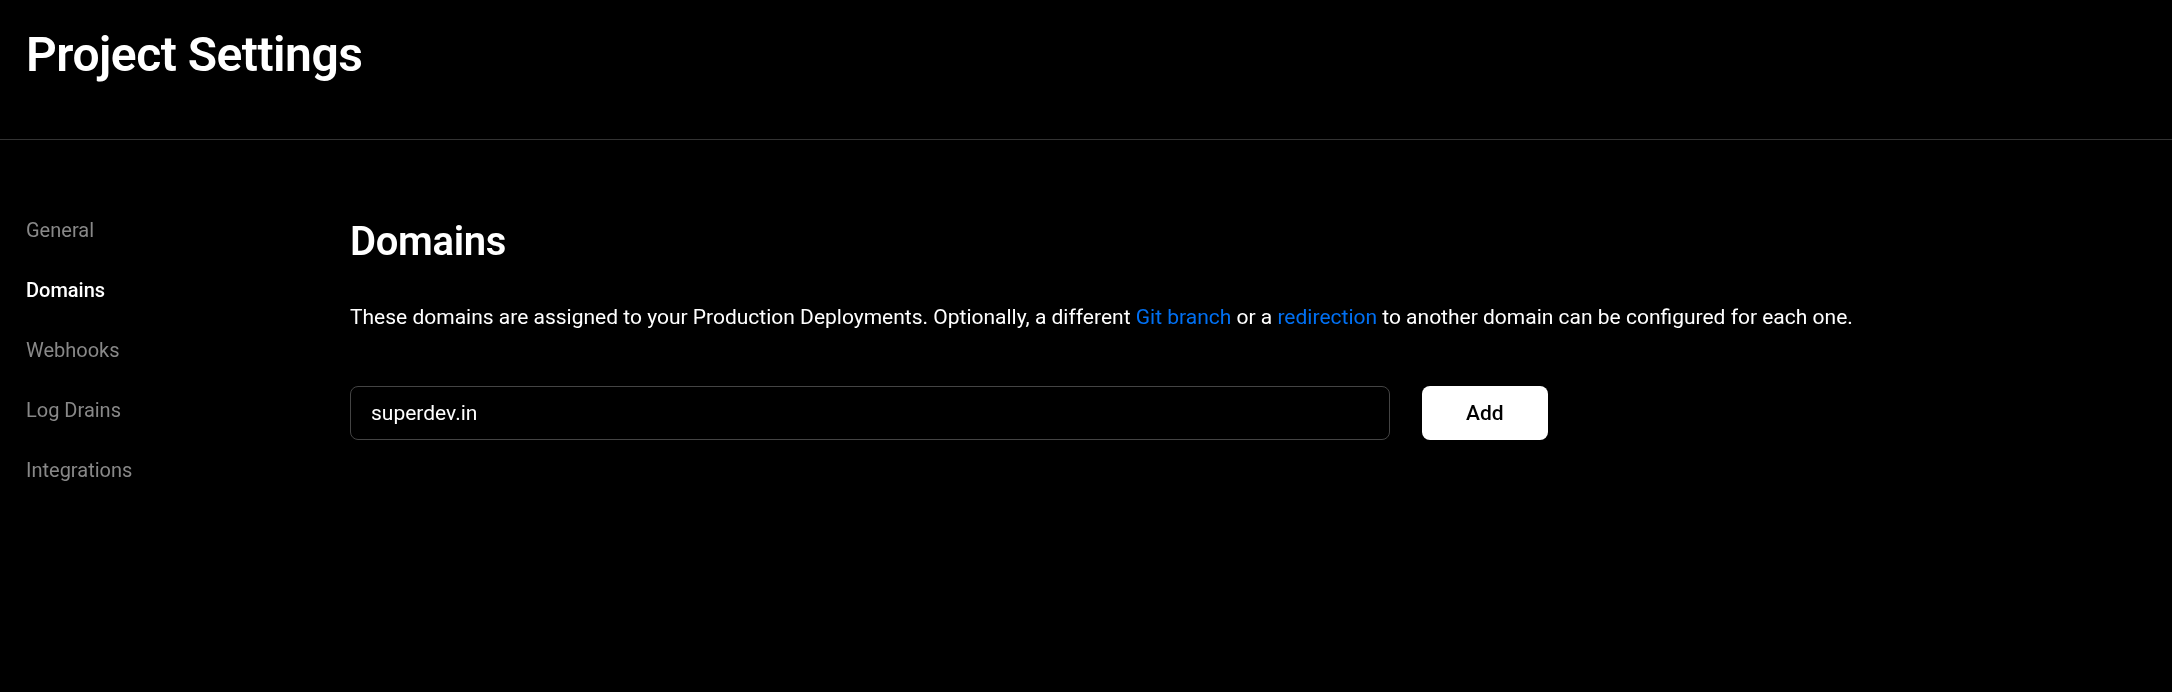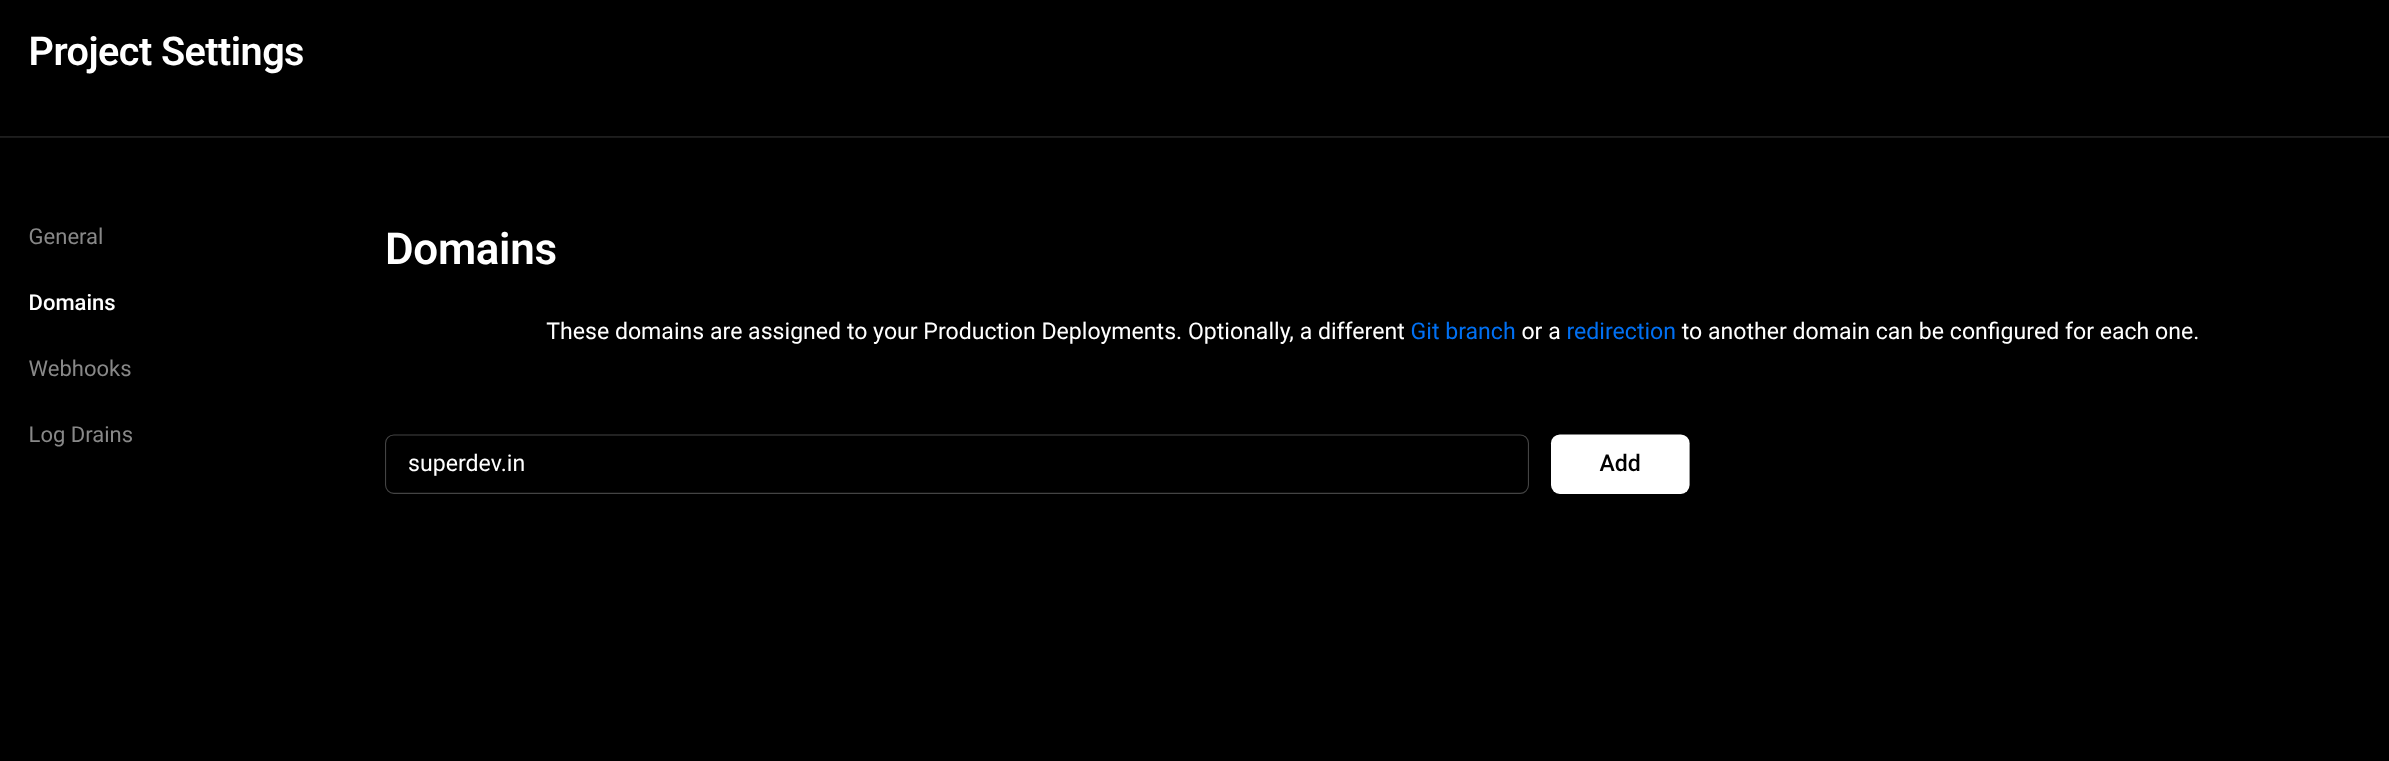--- a/index.html
+++ b/index.html
@@ -13,21 +13,21 @@
       font-family: -apple-system, BlinkMacSystemFont, "Segoe UI", Roboto, Helvetica, Arial, sans-serif;
       width: 2172px;
       height: 692px;
       overflow: hidden;
     }
     .header {
       padding: 26px 26px 56px 26px;
       border-bottom: 1px solid #333333;
     }
     .page-title {
-      font-size: 36px;
+      font-size: 48px;
       font-weight: 600;
       letter-spacing: -0.5px;
       color: #ffffff;
     }
     .content-wrapper {
       display: flex;
       padding-top: 78px;
     }
     .sidebar {
       width: 350px;
@@ -54,32 +54,31 @@
       font-size: 40px;
       font-weight: 600;
       color: #ffffff;
       margin-bottom: 36px;
       letter-spacing: -0.3px;
     }
     .section-description {
       font-size: 21px;
       color: #ffffff;
       line-height: 1.55;
-      margin-bottom: 76px;
+      margin-bottom: 52px;
       font-weight: 400;
-      text-align: center;
     }
     .link {
       color: #0070f3;
       text-decoration: none;
       cursor: pointer;
     }
     .input-row {
       display: flex;
-      gap: 20px;
+      gap: 32px;
       align-items: stretch;
     }
     .domain-input {
       flex: 1;
       max-width: 1040px;
       background-color: #000000;
       border: 1px solid #444444;
       border-radius: 8px;
       padding: 14px 20px;
       font-size: 21px;
@@ -108,20 +107,21 @@
 <div class="header">
   <h1 class="page-title">Project Settings</h1>
 </div>
 
 <div class="content-wrapper">
   <nav class="sidebar">
     <a class="sidebar-item">General</a>
     <a class="sidebar-item active">Domains</a>
     <a class="sidebar-item">Webhooks</a>
     <a class="sidebar-item">Log Drains</a>
+    <a class="sidebar-item">Integrations</a>
   </nav>
 
   <main class="main">
     <h2 class="section-title">Domains</h2>
     <p class="section-description">
       <span>These domains are assigned to your Production Deployments. Optionally, a different </span><a class="link">Git branch</a><span> or a </span><a class="link">redirection</a><span> to another domain can be configured for each one.</span>
     </p>
     <div class="input-row">
       <input type="text" class="domain-input" value="superdev.in" style="">
       <button class="add-button">Add</button>

